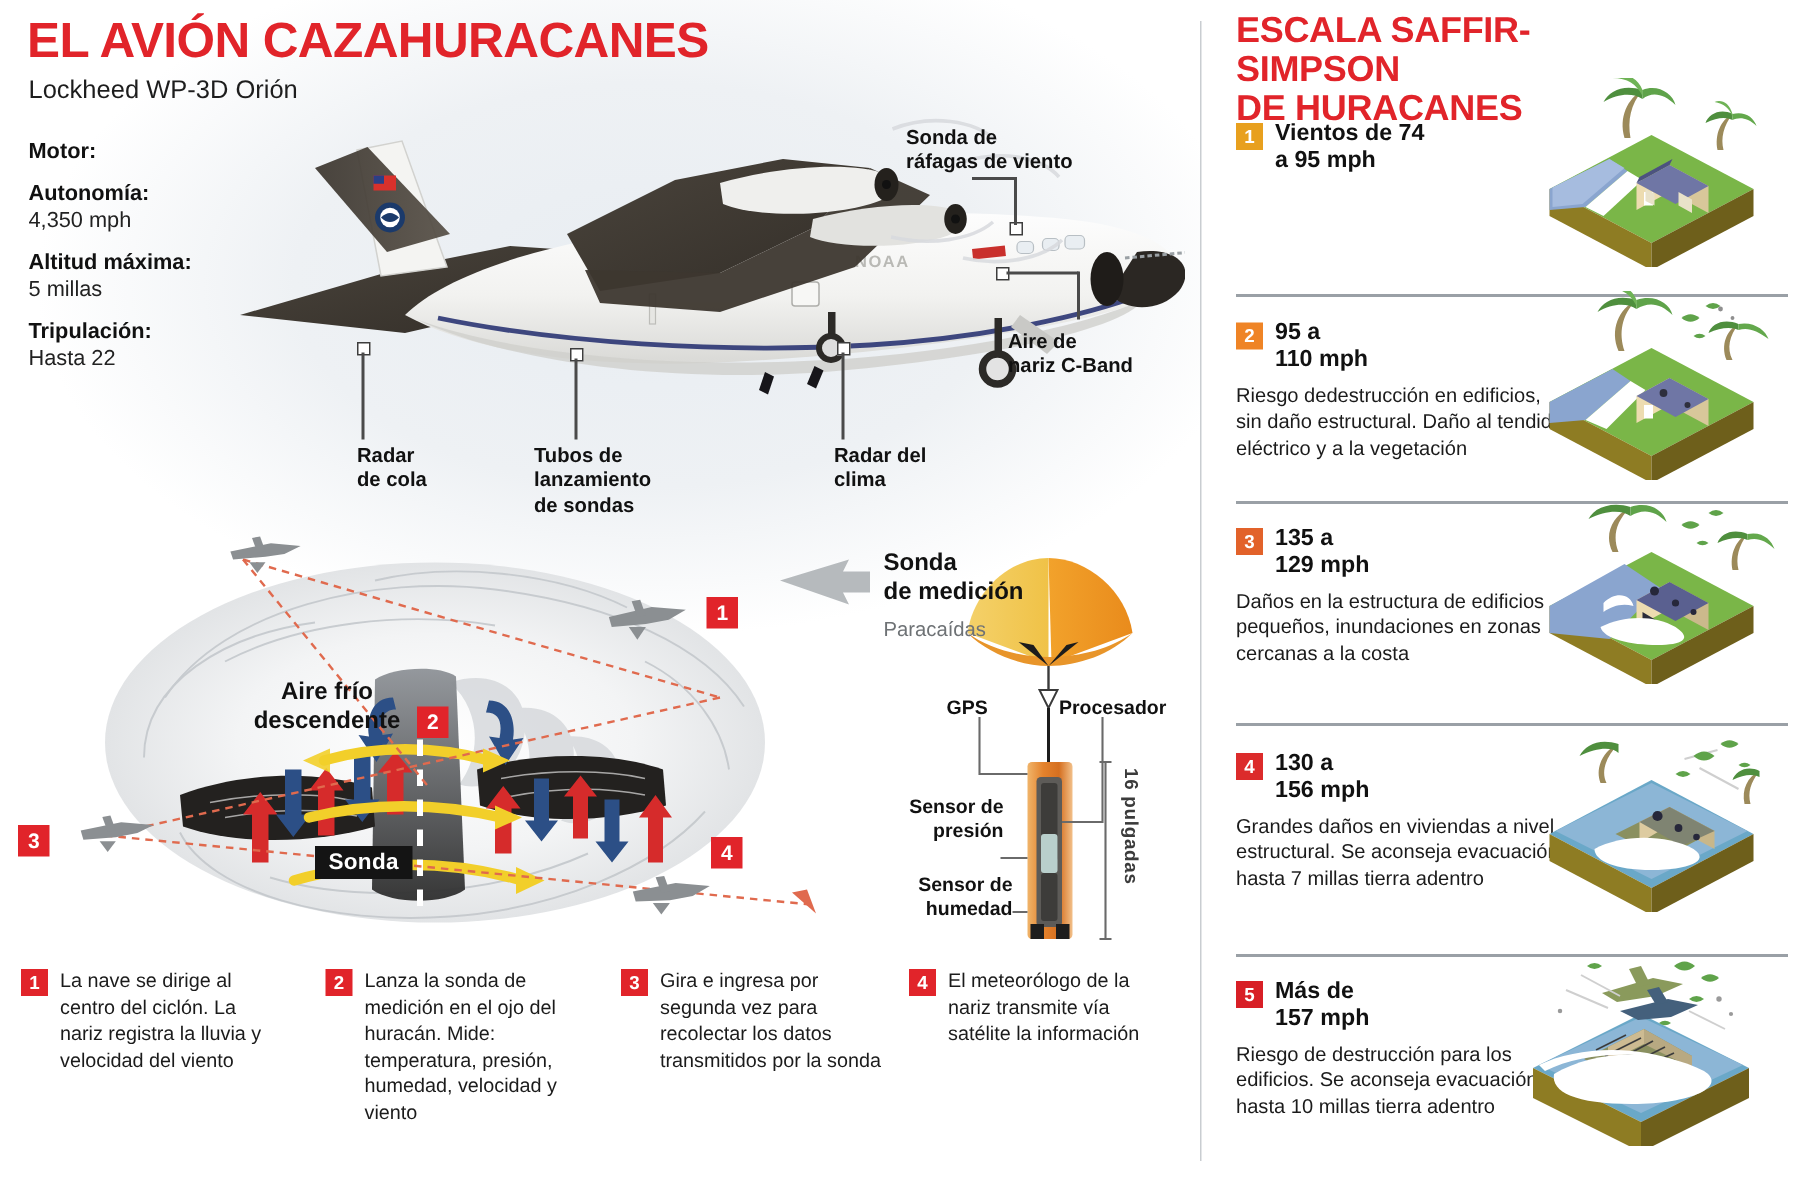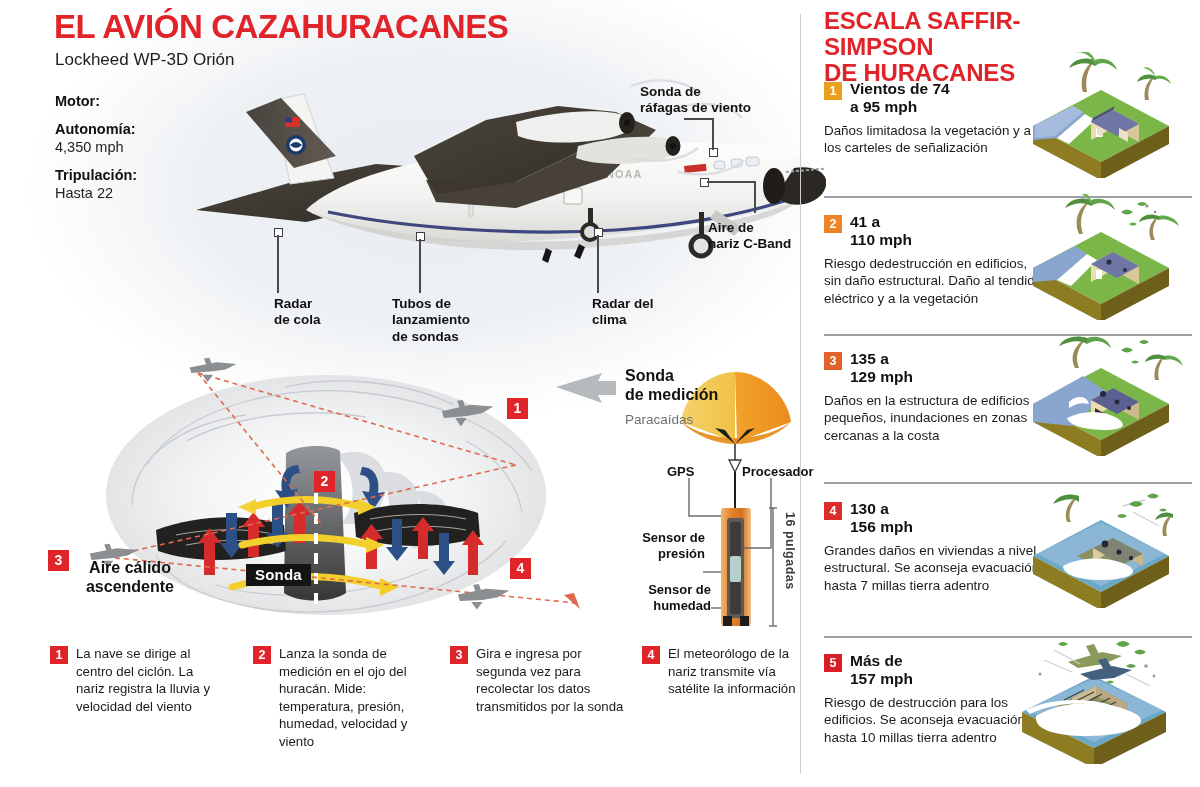--- a/index.html
+++ b/index.html
@@ -13,21 +13,21 @@
   
   .bg-wash{
     position:absolute;left:0;top:0;width:800px;height:787px;
     background:
       radial-gradient(ellipse 520px 300px at 430px 190px, #e8edf2 0%, #eef1f4 45%, #ffffff 78%),
       radial-gradient(ellipse 430px 260px at 330px 500px, #eceff2 0%, #f4f6f8 50%, #ffffff 80%);
   }
   .stage{position:absolute;left:0;top:0;width:1200px;height:787px;}
 
   
-  #left-panel{position:absolute;left:0;top:0;width:800px;height:787px;margin-left:36px;}
+  #left-panel{position:absolute;left:0;top:0;width:800px;height:787px;}
   #main-title{
     position:absolute;left:18px;top:8px;
     font-size:33px;font-weight:bold;letter-spacing:-0.4px;
     color:#e1242a;
   }
   #subtitle{
     position:absolute;left:19px;top:50px;font-size:17px;color:#1d1d1d;
   }
   #spec-list{position:absolute;left:19px;top:92px;width:190px;}
   .spec{margin-bottom:9px;}
@@ -109,20 +109,24 @@
     <div id="main-title">EL AVIÓN CAZAHURACANES</div>
     <div id="subtitle">Lockheed WP-3D Orión</div>
 
     <div id="spec-list">
       <div class="spec">
         <div class="spec-label">Motor:</div>
       </div>
       <div class="spec">
         <div class="spec-label">Autonomía:</div>
         <div class="spec-value" style="white-space:pre-line">4,350 mph</div>
+      </div>
+      <div class="spec">
+        <div class="spec-label">Altitud máxima:</div>
+        <div class="spec-value" style="white-space:pre-line">5 millas</div>
       </div>
       <div class="spec">
         <div class="spec-label">Tripulación:</div>
         <div class="spec-value" style="white-space:pre-line">Hasta 22</div>
       </div>
     </div>
 
     <svg id="aircraft-illustration" viewBox="0 0 640 270">
       <defs>
         <linearGradient id="fusTop" x1="0" y1="0" x2="0" y2="1">
@@ -345,22 +349,22 @@
         <g transform="translate(420,238) scale(0.95)">
           <path d="M2 12 L32 6 L56 8 L44 15 L28 18 L4 19 Z"></path>
           <path d="M18 2 L24 1 L28 12 L22 13 Z"></path>
           <path d="M16 20 L22 28 L28 20 Z"></path>
         </g>
       </g>
 
       <path d="M520 42 L566 28 L562 36 L580 36 L580 50 L562 50 L566 58 Z" fill="#b6babd"></path>
     </svg>
 
-    <div class="hx-label" style="left:10px;top:558px;width:168px;font-size:16px;white-space:pre-line;">Aire cálido
-ascendente</div>
+    <div class="hx-label" style="left:128px;top:452px;width:180px;font-size:16px;white-space:pre-line;">Aire frío
+descendente</div>
     <div id="sonda-chip" style="left:210px;top:564px;">Sonda</div>
 
     <div class="num-badge" style="left:471px;top:398px;">
         <span>1</span>
       </div>
     <div class="num-badge" style="left:278px;top:471px;">
         <span>2</span>
       </div>
     <div class="num-badge" style="left:12px;top:550px;">
         <span>3</span>
@@ -457,21 +461,20 @@
   <div id="right-panel">
     <div id="scale-title" style="white-space:pre-line;">ESCALA SAFFIR-SIMPSON
 DE HURACANES</div>
 
     <div class="cat" style="top:80px;">
       <div class="cat-head">
         <div class="cat-badge" style="background:#e8a01e;">1</div>
         <div class="cat-wind" style="white-space:pre-line;">Vientos de 74
 a 95 mph</div>
       </div>
-      <div class="cat-desc">Daños limitadosa la vegetación y a los carteles de señalización</div>
     </div>
     <svg class="cat-art" viewBox="0 0 168 126" style="left:205px;top:52px;">
       <path d="M16 74 L84 38 L152 74 L84 110 Z" fill="#7ab648"></path>
       <path d="M16 74 L16 92 L84 128 L84 110 Z" fill="#8e7c23"></path>
       <path d="M152 74 L152 92 L84 128 L84 110 Z" fill="#6e5f1b"></path>
       <path d="M16 74 L56 54 L68 62 L40 86 L16 88 Z" fill="#8aa5cf"></path>
       <path d="M18 73 L56 54 L66 60 L38 84 L18 86 Z" fill="#a6bcdf"></path>
       <path d="M40 86 L68 62 L78 68 L52 92 Z" fill="#ffffff"></path>
       <path d="M96 58 L122 72 L122 90 L96 76 Z" fill="#d8c79a"></path>
       <path d="M96 58 L74 70 L74 88 L96 76 Z" fill="#eddcb0"></path>
@@ -487,21 +490,21 @@
       <path d="M128 48 C126 38, 130 28, 138 24 C132 32, 130 40, 132 48 Z" fill="#9c8a5a"></path>
       <path d="M138 24 C130 20, 122 24, 120 30 C128 26, 134 26, 138 28 Z" fill="#4f8f3e"></path>
       <path d="M138 24 C146 22, 152 26, 154 32 C148 26, 142 26, 138 28 Z" fill="#63a84c"></path>
       <path d="M138 24 C136 16, 130 14, 126 16 C132 17, 136 20, 138 26 Z" fill="#6fb356"></path>
     </svg>
     <div class="cat-sep" style="top:196px;"></div>
 
     <div class="cat" style="top:213px;">
       <div class="cat-head">
         <div class="cat-badge" style="background:#ef8426;">2</div>
-        <div class="cat-wind" style="white-space:pre-line;">41 a
+        <div class="cat-wind" style="white-space:pre-line;">95 a
 110 mph</div>
       </div>
       <div class="cat-desc" style="width:222px;">Riesgo dedestrucción en edificios, sin daño estructural. Daño al tendido eléctrico y a la vegetación</div>
     </div>
     <svg class="cat-art" viewBox="0 0 168 126" style="left:205px;top:194px;">
       <path d="M16 74 L84 38 L152 74 L84 110 Z" fill="#7ab648"></path>
       <path d="M16 74 L16 92 L84 128 L84 110 Z" fill="#8e7c23"></path>
       <path d="M152 74 L152 92 L84 128 L84 110 Z" fill="#6e5f1b"></path>
       <path d="M16 74 L58 52 L70 60 L40 86 L16 88 Z" fill="#8aa5cf"></path>
       <path d="M40 86 L70 60 L80 66 L54 92 Z" fill="#ffffff"></path>

